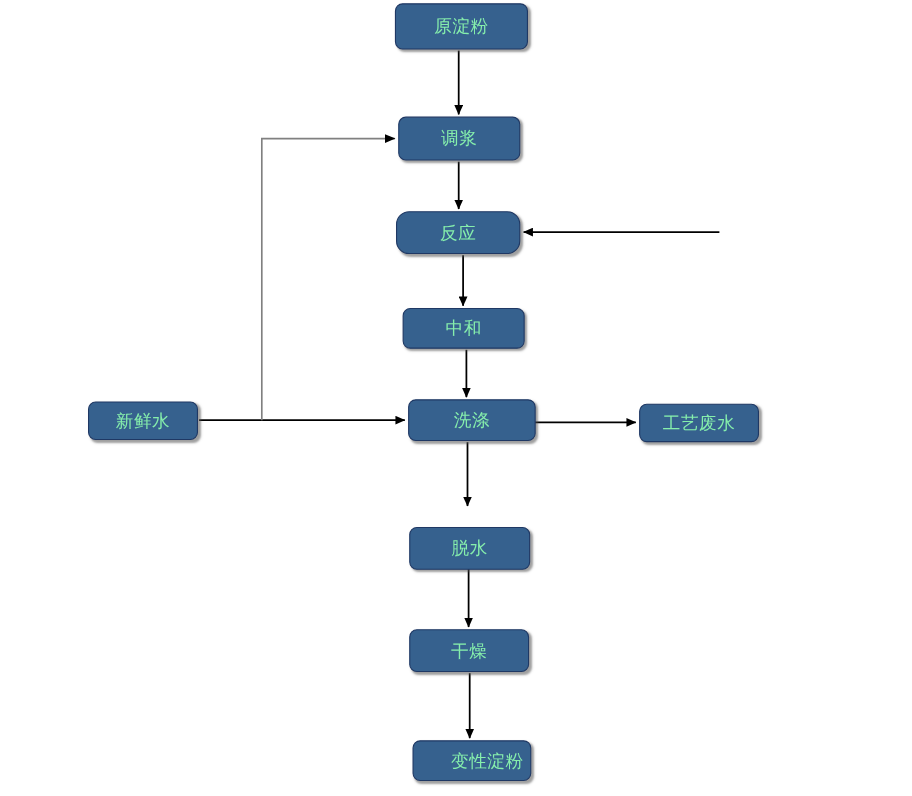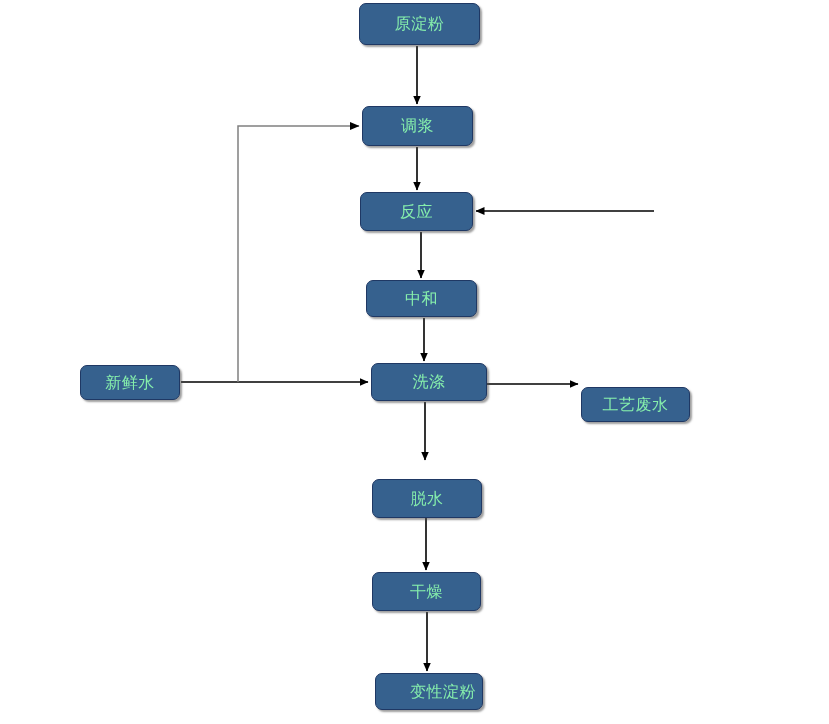--- a/index.html
+++ b/index.html
@@ -84,38 +84,38 @@
   </svg>
 
   <div class="node" style="left:359px; top:3px; width:121px; height:42px;">
     <span class="node-label">原淀粉</span>
   </div>
 
   <div class="node" style="left:362px; top:106px; width:111px; height:40px;">
     <span class="node-label">调浆</span>
   </div>
 
-  <div class="node" style="left:360px; top:192px; width:113px; height:39px;">
+  <div class="node" style="left:360px; top:192px; width:113px; height:39px;border-radius:12px;">
     <span class="node-label">反应</span>
   </div>
 
 
   <div class="node" style="left:366px; top:280px; width:111px; height:37px;">
     <span class="node-label">中和</span>
   </div>
 
   <div class="node" style="left:80px; top:365px; width:100px; height:35px;">
     <span class="node-label">新鲜水</span>
   </div>
 
   <div class="node" style="left:371px; top:363px; width:116px; height:38px;justify-content:center;">
     <span class="node-label">洗涤</span>
   </div>
 
-  <div class="node" style="left:581px; top:387px; width:109px; height:35px;">
+  <div class="node" style="left:581px; top:367px; width:109px; height:35px;">
     <span class="node-label">工艺废水</span>
   </div>
 
   <div class="node" style="left:372px; top:479px; width:110px; height:39px;">
     <span class="node-label">脱水</span>
   </div>
 
   <div class="node" style="left:372px; top:572px; width:109px; height:39px;">
     <span class="node-label">干燥</span>
   </div>

